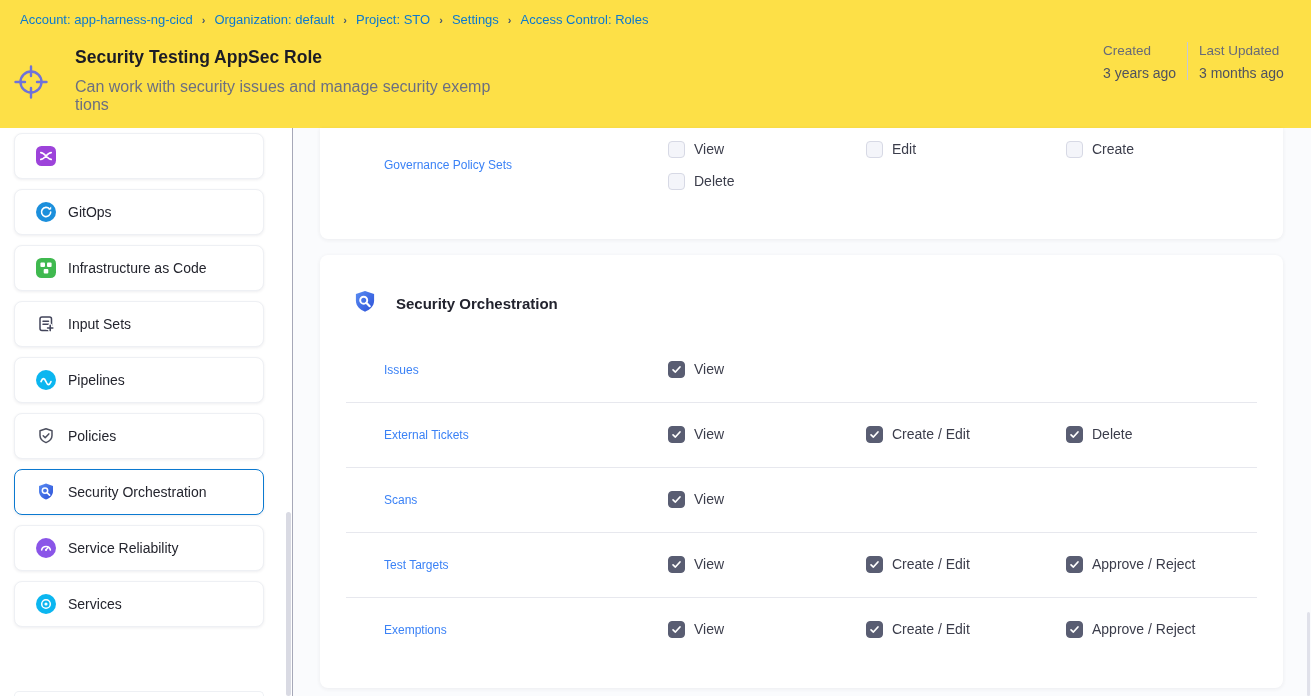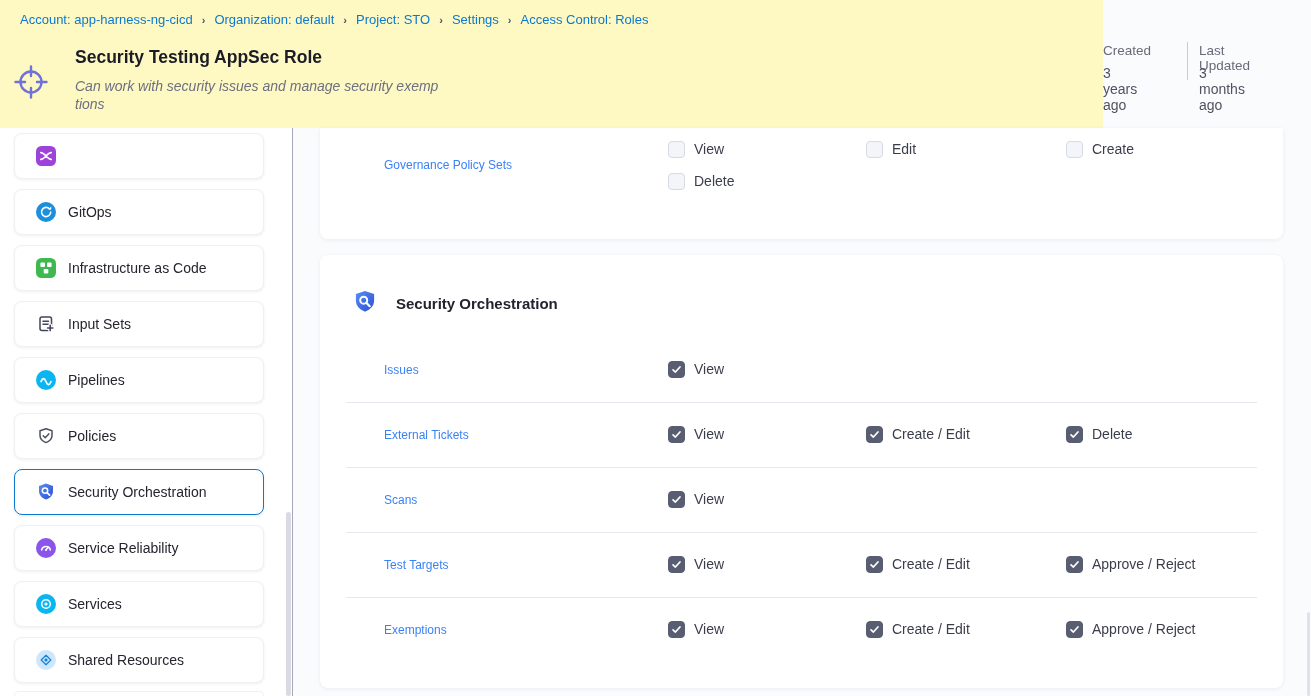--- a/index.html
+++ b/index.html
@@ -4,29 +4,29 @@
 <style>
   * { margin:0; padding:0; box-sizing:border-box; }
   html,body { width:1311px; height:696px; }
   body {
     position:relative; overflow:hidden;
     font-family:"Liberation Sans","DejaVu Sans",sans-serif;
     background:#fafbfd; color:#1c1d25;
   }
 
   
-  .topbar { position:absolute; left:0; top:0; width:1103px; height:128px; background:#fef9c3; }
+  .topbar { position:absolute; left:0; top:0; width:1311px; height:128px; background:#fde047; }
   .breadcrumb { position:absolute; left:20px; top:12px; display:flex; align-items:center; gap:9px; font-size:13px; }
   .crumb { color:#0b79d0; cursor:pointer; white-space:nowrap; }
   .crumb-sep { color:#44566e; font-size:11px; font-weight:700; transform:translateY(-0.5px); }
 
   .role-icon { position:absolute; left:13px; top:64px; width:36px; height:36px; }
   .page-title { position:absolute; left:75px; top:47px; font-size:17.5px; font-weight:700; color:#1b1c26; }
-  .page-desc  { position:absolute; left:75px; top:78px; width:420px; font-size:14px; line-height:17.5px;
-                color:#6c6f80; white-space:pre-line;font-style:italic; }
+  .page-desc  { position:absolute; left:75px; top:78px; width:420px; font-size:16px; line-height:17.5px;
+                color:#6c6f80; white-space:pre-line; }
 
   .meta-label { position:absolute; font-size:13.5px; color:#676a79; }
   .meta-value { position:absolute; font-size:14px;  color:#4f5260; }
   .meta-divider { position:absolute; left:1187px; top:42px; width:1px; height:38px; background:#c6c9d6; }
 
   
   .sidebar { position:absolute; left:0; top:128px; width:292px; height:568px; background:#ffffff; }
   .sidebar-divider { position:absolute; left:292px; top:128px; width:1px; height:568px; background:#a6a8b8; }
   .sidebar-scrollthumb { position:absolute; left:286px; top:512px; width:5px; height:184px;
                          border-radius:3px; background:#d9dae3; }
@@ -204,30 +204,20 @@
     <span class="side-icon">
       <svg viewBox="0 0 20 20" width="20" height="20">
           <circle cx="10" cy="10" r="10" fill="#0bb6f0"></circle>
           <circle cx="10" cy="10" r="4.3" stroke="#fff" stroke-width="1.5" fill="none"></circle>
           <circle cx="10" cy="10" r="1.6" fill="#fff"></circle>
         </svg>
     </span>
     <span class="side-label">Services</span>
   </div>
 
-  <div class="side-card" style="top:509px">
-    <span class="side-icon">
-      <svg viewBox="0 0 20 20" width="20" height="20">
-          <circle cx="10" cy="10" r="10" fill="#cfe7fb"></circle>
-          <path d="M10 5.2l4.8 4.8-4.8 4.8-4.8-4.8z" stroke="#1b86d8" stroke-width="1.3" fill="none" stroke-linejoin="round"></path>
-          <path d="M10 8l2 2-2 2-2-2z" fill="#1b86d8"></path>
-        </svg>
-    </span>
-    <span class="side-label">Shared Resources</span>
-  </div>
 </div>
 
 <div class="side-card-partial"></div>
 <div class="sidebar-divider"></div>
 <div class="sidebar-scrollthumb"></div>
 <div class="main-scrollthumb"></div>
 
 <div class="card gov-card">
   <div class="resource-label" style="top:30px">Governance Policy Sets</div>
 

